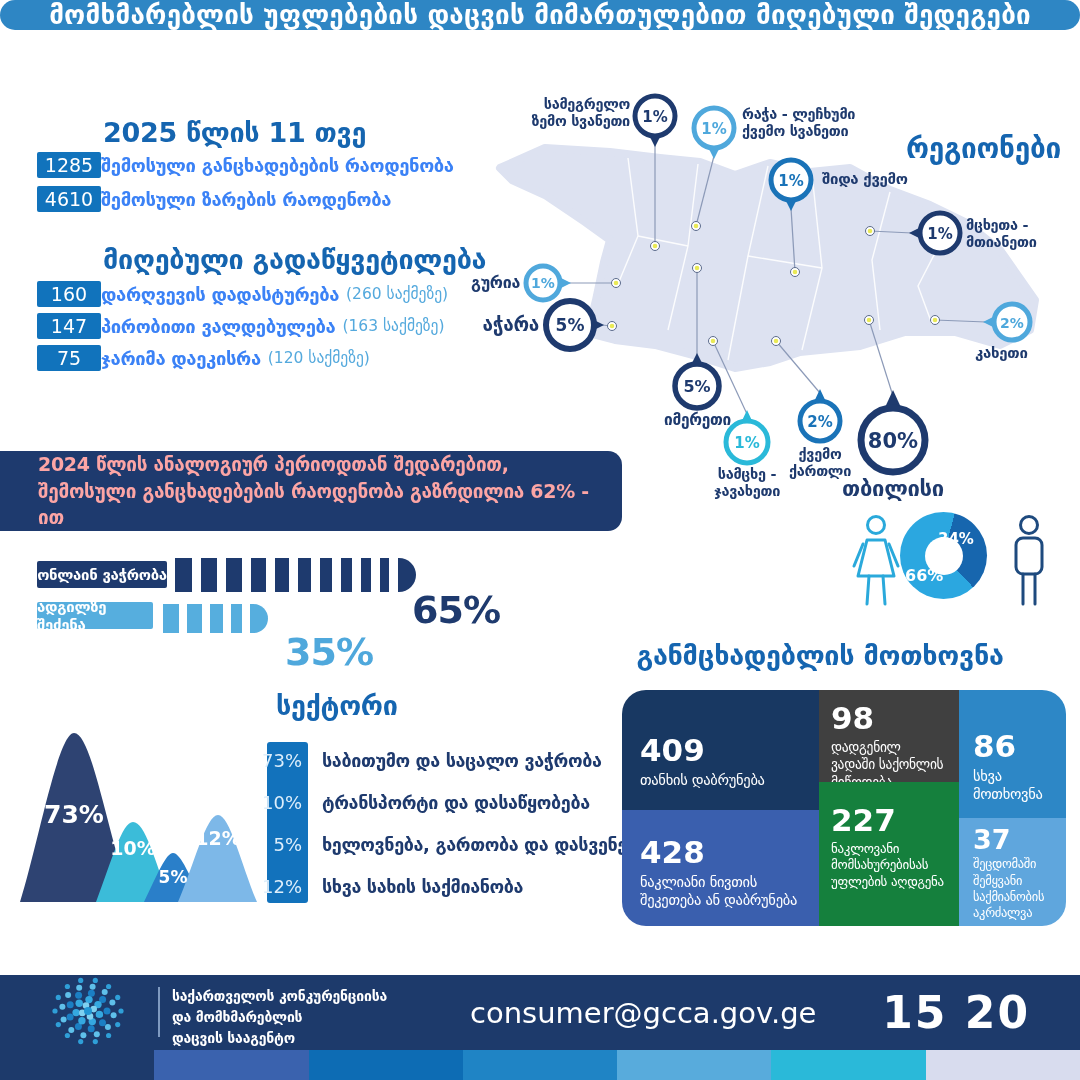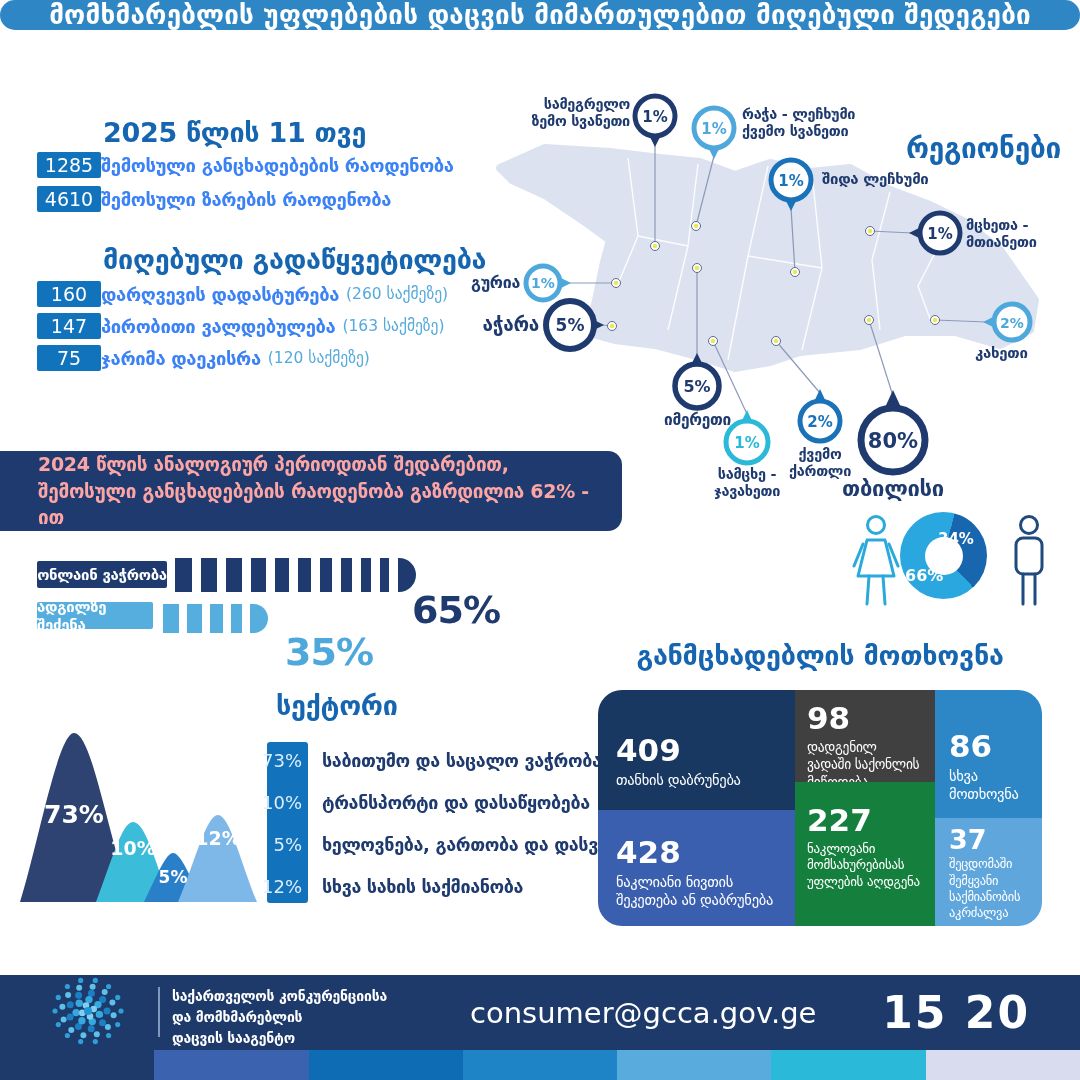--- a/index.html
+++ b/index.html
@@ -36,21 +36,21 @@
   .donut{position:absolute;left:900px;top:512px;width:87px;height:87px;border-radius:50%;
      background:conic-gradient(from 15deg,#1766ae 0deg 122deg,#2ba7e0 122deg 360deg);}
   .donut .hole{position:absolute;left:50%;top:50%;width:38px;height:38px;margin:-19px 0 0 -19px;
      background:#fff;border-radius:50%;}
   .donut .dlab{position:absolute;color:#fff;font-weight:700;}
   
   .legend-bar{position:absolute;left:267px;top:742px;width:41px;height:161px;background:#1272bc;border-radius:3px;}
   .legend-val{position:absolute;right:6px;color:#ddeefb;font-size:18px;font-weight:500;width:100%;text-align:right;}
   .legend-lab{position:absolute;left:322px;font-size:18px;font-weight:700;color:#1e3a6e;letter-spacing:-.4px;white-space:nowrap;}
   
-  .grid{position:absolute;left:598px;top:690px;width:444px;height:236px;border-radius:24px;overflow:hidden;}
+  .grid{position:absolute;left:622px;top:690px;width:444px;height:236px;border-radius:24px;overflow:hidden;}
   .cell{position:absolute;color:#fff;box-sizing:border-box;}
   .cell .num{font-weight:700;font-size:31px;line-height:1.05;}
   .cell .lab{font-weight:500;font-size:14.5px;line-height:1.3;margin-top:4px;letter-spacing:-.3px;}
   
   .footer{position:absolute;left:0;top:975px;width:1080px;height:75px;background:#1d3a6b;}
   .strip{position:absolute;left:0;bottom:0;width:1080px;height:30px;display:flex;}
   .strip div{flex:1;}
   .strip div:nth-child(1){background:#1d3a6b;} .strip div:nth-child(2){background:#3a62ae;}
   .strip div:nth-child(3){background:#0d6cb4;} .strip div:nth-child(4){background:#1f84c5;}
   .strip div:nth-child(5){background:#58abdc;} .strip div:nth-child(6){background:#2ab9d9;}
@@ -224,21 +224,21 @@
       <path d="M402,326 L424,326 L413,302 Z" fill="#1e3a6e"></path>
       <circle cx="413" cy="352" r="32" fill="#fff" stroke="#1e3a6e" stroke-width="7"></circle>
       <text x="413" y="360" text-anchor="middle" font-size="21" font-weight="bold" fill="#1e3a6e">80%</text>
     </g>
   </svg>
 
   <div class="rlabel" style="left:500px;top:96px;width:130px;text-align:right;font-size:14.5px;">სამეგრელო
 ზემო სვანეთი</div>
   <div class="rlabel" style="left:742px;top:106px;font-size:14.5px;">რაჭა - ლეჩხუმი
 ქვემო სვანეთი</div>
-  <div class="rlabel" style="left:822px;top:171px;font-size:15px;">შიდა ლეჩხუმი</div>
+  <div class="rlabel" style="left:822px;top:171px;font-size:15px;">შიდა ქვემო</div>
   <div class="rlabel" style="left:966px;top:217px;font-size:14.5px;">მცხეთა -
 მთიანეთი</div>
   <div class="rlabel" style="left:455px;top:274px;width:65px;text-align:right;font-size:16px;">გურია</div>
   <div class="rlabel" style="left:455px;top:314px;width:84px;text-align:right;font-size:19px;">აჭარა</div>
   <div class="rlabel" style="left:975px;top:345px;width:80px;font-size:15px;">კახეთი</div>
   <div class="rlabel" style="left:650px;top:412px;width:95px;text-align:center;font-size:15.5px;">იმერეთი</div>
   <div class="rlabel" style="left:694px;top:466px;width:106px;text-align:center;font-size:14.5px;">სამცხე -
 ჯავახეთი</div>
   <div class="rlabel" style="left:775px;top:446px;width:90px;text-align:center;font-size:14.5px;">ქვემო
 ქართლი</div>

